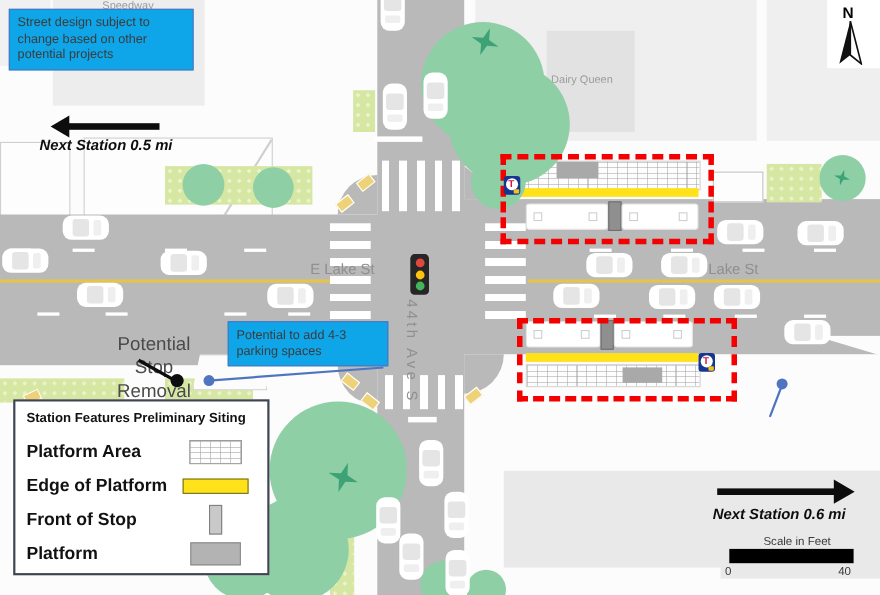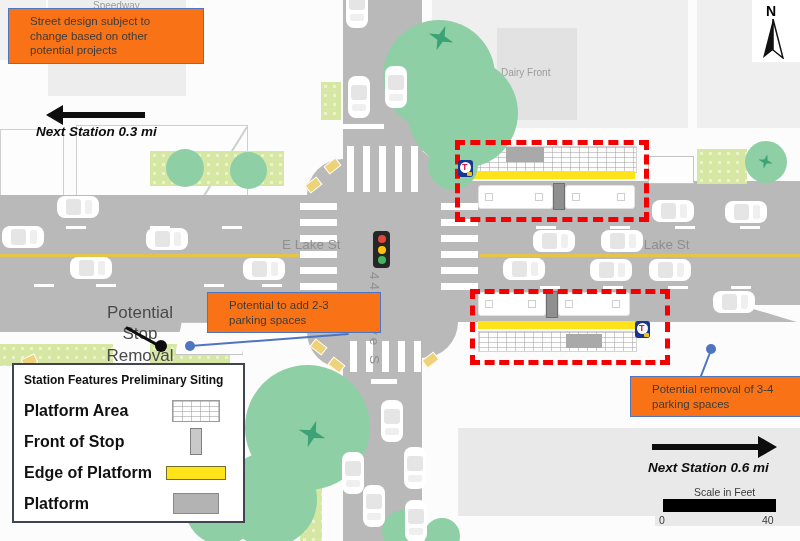--- a/index.html
+++ b/index.html
@@ -40,22 +40,22 @@
   .shelter-shape{position:absolute;background:#a9a9a9;z-index:6;}
   .fstop{position:absolute;background:#8f8f8f;border:1px solid #6e6e6e;z-index:7;}
   .tlogo{position:absolute;width:15px;height:17px;background:#16368f;border-radius:3px;z-index:9;}
   .tlogo::before{content:"";position:absolute;left:2px;top:2px;width:11px;height:11px;background:#fff;border-radius:50%;}
   .tlogo::after{content:"";position:absolute;right:1px;bottom:1px;width:5px;height:4px;background:#f2c21c;border-radius:1px;}
   .tchar{position:absolute;left:4px;top:2px;z-index:2;font-size:9px;font-weight:bold;color:#d31245;}
   .signal{position:absolute;width:17px;height:37px;background:#262626;border-radius:4px;z-index:9;}
   .signal b{position:absolute;left:4.5px;width:8px;height:8px;border-radius:50%;}
   .maplabel{position:absolute;color:#8f8f8f;z-index:5;font-size:13.5px;}
   .smalllabel{position:absolute;color:#9c9c9c;z-index:2;font-size:10px;}
-  .callout{position:absolute;background:#f97316;border:1.6px solid #4f74c0;color:#3c3c3c;
-           font-size:11.5px;line-height:1.28;padding:5px 21px;z-index:50;}
+  .callout{position:absolute;background:#0ea5e9;border:1.6px solid #4f74c0;color:#3c3c3c;
+           font-size:11.5px;line-height:1.28;padding:5px 7px;z-index:50;}
   .lead{position:absolute;height:2px;background:#4f74c0;transform-origin:left center;z-index:30;}
   .lead-black{position:absolute;height:3px;background:#0d0d0d;transform-origin:left center;z-index:30;}
   .ldot{position:absolute;border-radius:50%;z-index:31;}
   .anno{position:absolute;color:#4a4a4a;font-size:17px;text-align:center;z-index:30;line-height:1.25;}
   .navtext{position:absolute;font-weight:bold;font-style:italic;color:#0d0d0d;font-size:13.5px;z-index:40;}
   .arrow-shaft{position:absolute;background:#0d0d0d;z-index:40;}
   .tri{position:absolute;width:0;height:0;z-index:40;}
   .legend{position:absolute;left:12px;top:363px;width:233px;height:160px;background:#fff;
           border:2px solid #3e4452;z-index:60;box-sizing:border-box;padding:8px 10px;}
   .legend-title{font-size:12px;font-weight:bold;color:#111;white-space:nowrap;margin-bottom:8px;}
@@ -75,21 +75,21 @@
 </head>
 <body>
 
 <div id="map">
 
   <div class="bld" style="left:0;top:0;width:46px;height:60px;background:#f1f1f1;"></div>
   <div class="bld" style="left:48px;top:0;width:138px;height:96px;"></div>
   <div class="smalllabel" style="left:93px;top:0;">Speedway</div>
   <div class="bld" style="left:432px;top:0;width:256px;height:128px;background:#efefef;"></div>
   <div class="bld2" style="left:497px;top:28px;width:80px;height:92px;"></div>
-  <div class="smalllabel" style="left:501px;top:67px;">Dairy Front</div>
+  <div class="smalllabel" style="left:501px;top:67px;">Dairy Queen</div>
   <div class="bld" style="left:697px;top:0;width:103px;height:128px;background:#efefef;"></div>
   <div class="abs" style="left:752px;top:0;width:48px;height:62px;background:#fff;z-index:2;"></div>
   <div class="bld" style="left:458px;top:428px;width:342px;height:88px;background:#e9e9e9;"></div>
   <div class="bld" style="left:655px;top:428px;width:145px;height:98px;background:#e9e9e9;"></div>
   <div class="outline-bld" style="left:0;top:129px;width:62px;height:67px;"></div>
   <div class="outline-bld" style="left:76px;top:125px;width:170px;height:71px;">
     <div class="abs" style="left:170px;top:0;width:83px;height:2px;background:#cfcfcf;transform:rotate(122deg);transform-origin:left center;"></div>
   </div>
 
   <div class="road" style="left:0;top:195px;width:360px;height:137px;"></div>
@@ -211,31 +211,30 @@
     <b style="top:25px;background:#45b55c;"></b>
   </div>
 
   <div class="maplabel" style="left:282px;top:237px;">E Lake St</div>
   <div class="maplabel" style="left:631px;top:237px;">E Lake St</div>
   <div class="maplabel" style="left:367px;top:272px;height:165px;writing-mode:vertical-rl;letter-spacing:3px;">44th Ave S</div>
 
   <div class="callout" style="left:8px;top:8px;width:152px;">Street design subject to change based on other potential projects</div>
   <div class="lead" style="left:190px;top:345px;width:159px;transform:rotate(-4.3deg);"></div>
   <div class="ldot" style="left:185px;top:341px;width:10px;height:10px;background:#4f74c0;"></div>
-  <div class="callout" style="left:207px;top:292px;width:130px;">Potential to add 2-3 parking spaces</div>
+  <div class="callout" style="left:207px;top:292px;width:130px;">Potential to add 4-3 parking spaces</div>
   <div class="lead" style="left:711px;top:349px;width:31px;transform:rotate(111deg);"></div>
   <div class="ldot" style="left:706px;top:344px;width:10px;height:10px;background:#4f74c0;"></div>
-  <div class="callout" style="left:630px;top:376px;width:142px;">Potential removal of 3-4 parking spaces</div>
   <div class="anno" style="left:88px;top:302px;width:104px;">Potential Stop Removal</div>
   <div class="lead-black" style="left:126px;top:326px;width:40px;transform:rotate(29deg);"></div>
   <div class="ldot" style="left:155px;top:340px;width:12px;height:12px;background:#0d0d0d;"></div>
 
   <div class="arrow-shaft" style="left:62px;top:112px;width:83px;height:6px;"></div>
   <div class="tri" style="left:46px;top:105px;border-top:10px solid transparent;border-bottom:10px solid transparent;border-right:17px solid #0d0d0d;"></div>
-  <div class="navtext" style="left:36px;top:124px;">Next Station 0.3 mi</div>
+  <div class="navtext" style="left:36px;top:124px;">Next Station 0.5 mi</div>
   <div class="arrow-shaft" style="left:652px;top:444px;width:108px;height:6px;"></div>
   <div class="tri" style="left:758px;top:436px;border-top:11px solid transparent;border-bottom:11px solid transparent;border-left:19px solid #0d0d0d;"></div>
   <div class="navtext" style="left:648px;top:460px;width:150px;">Next Station 0.6 mi</div>
 
   <div class="north-n" style="left:766px;top:3px;">N</div>
   <svg class="abs" style="left:762px;top:19px;z-index:40;" width="22" height="40" viewBox="0 0 22 40">
     <polygon points="11,0 11,31 1,39" fill="#111"></polygon>
     <polygon points="11,0 11,31 21,39" fill="#fff" stroke="#111" stroke-width="1.5"></polygon>
   </svg>
 
@@ -246,32 +245,32 @@
 
   <div class="legend">
     <div class="legend-title">Station Features Preliminary Siting</div>
     <div class="legend-row">
       <span class="lab">Platform Area</span>
       <span class="swbox">
           <span class="sw-platform"></span>
         </span>
     </div>
     <div class="legend-row">
+      <span class="lab">Edge of Platform</span>
+      <span class="swbox">
+          <span class="sw-edge"></span>
+        </span>
+    </div>
+    <div class="legend-row">
       <span class="lab">Front of Stop</span>
       <span class="swbox">
           <span class="sw-front"></span>
         </span>
     </div>
     <div class="legend-row">
-      <span class="lab">Edge of Platform</span>
-      <span class="swbox">
-          <span class="sw-edge"></span>
-        </span>
-    </div>
-    <div class="legend-row">
       <span class="lab">Platform</span>
       <span class="swbox">
           <span class="sw-shelter"></span>
         </span>
     </div>
   </div>
 
 </div>
 
 </body></html>

